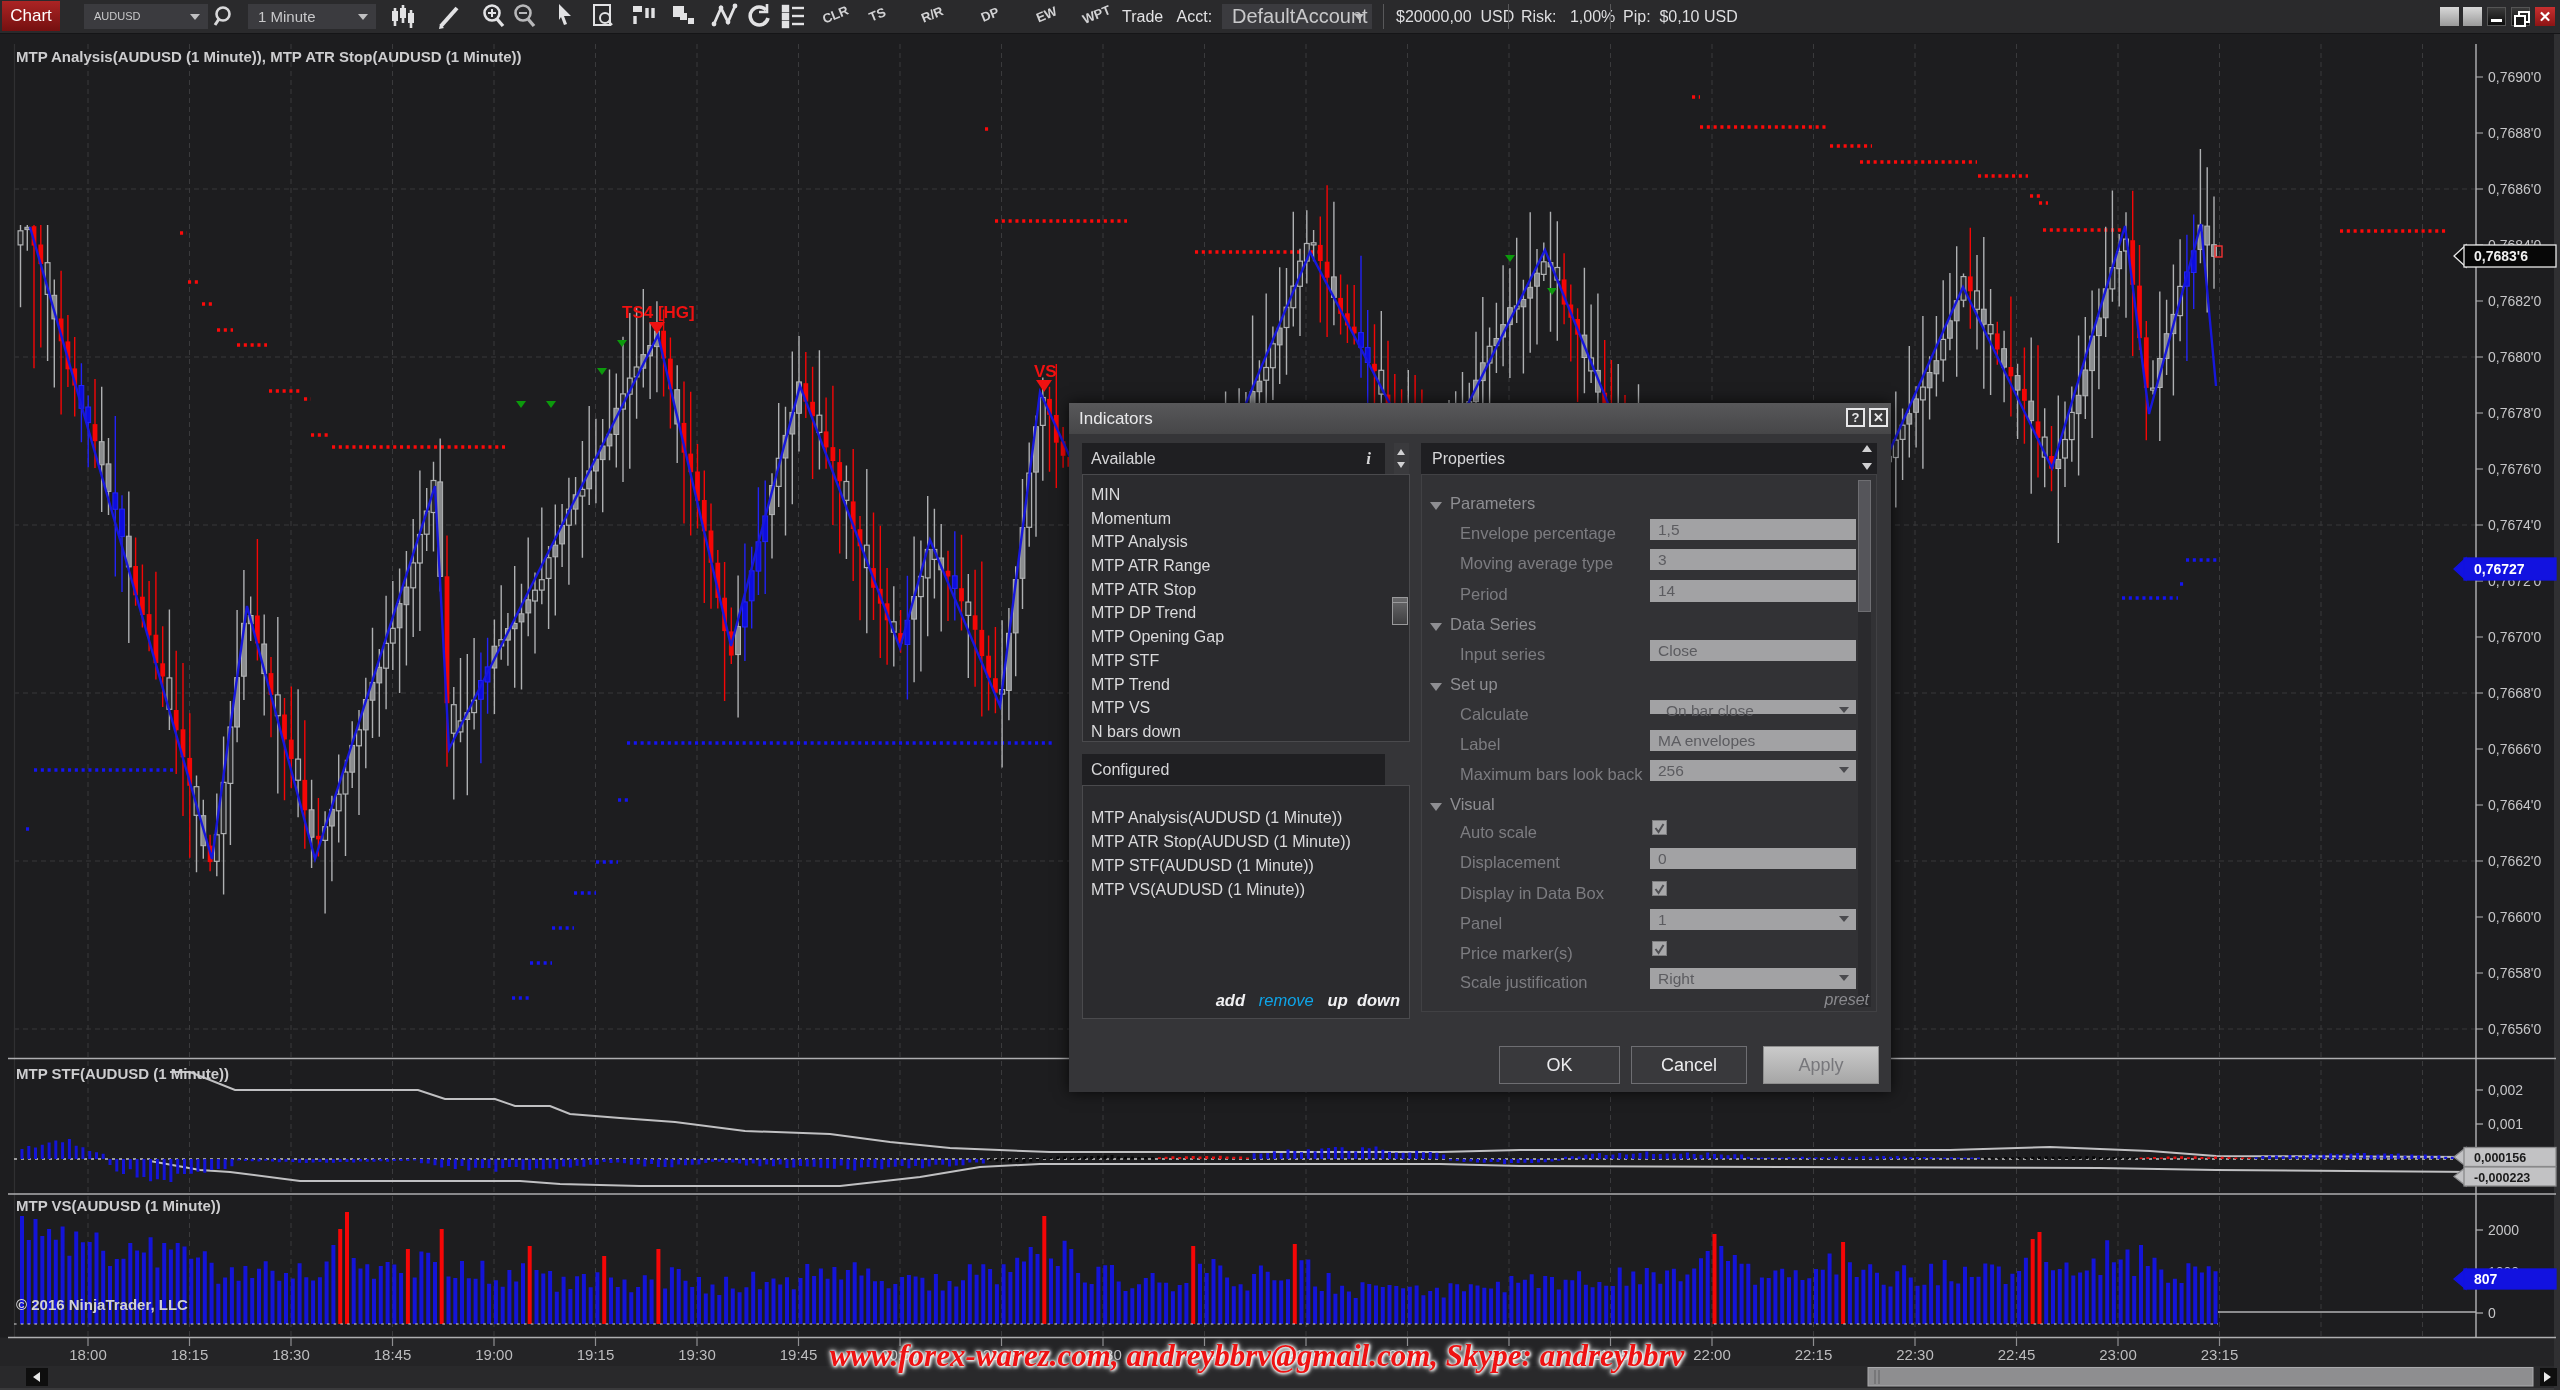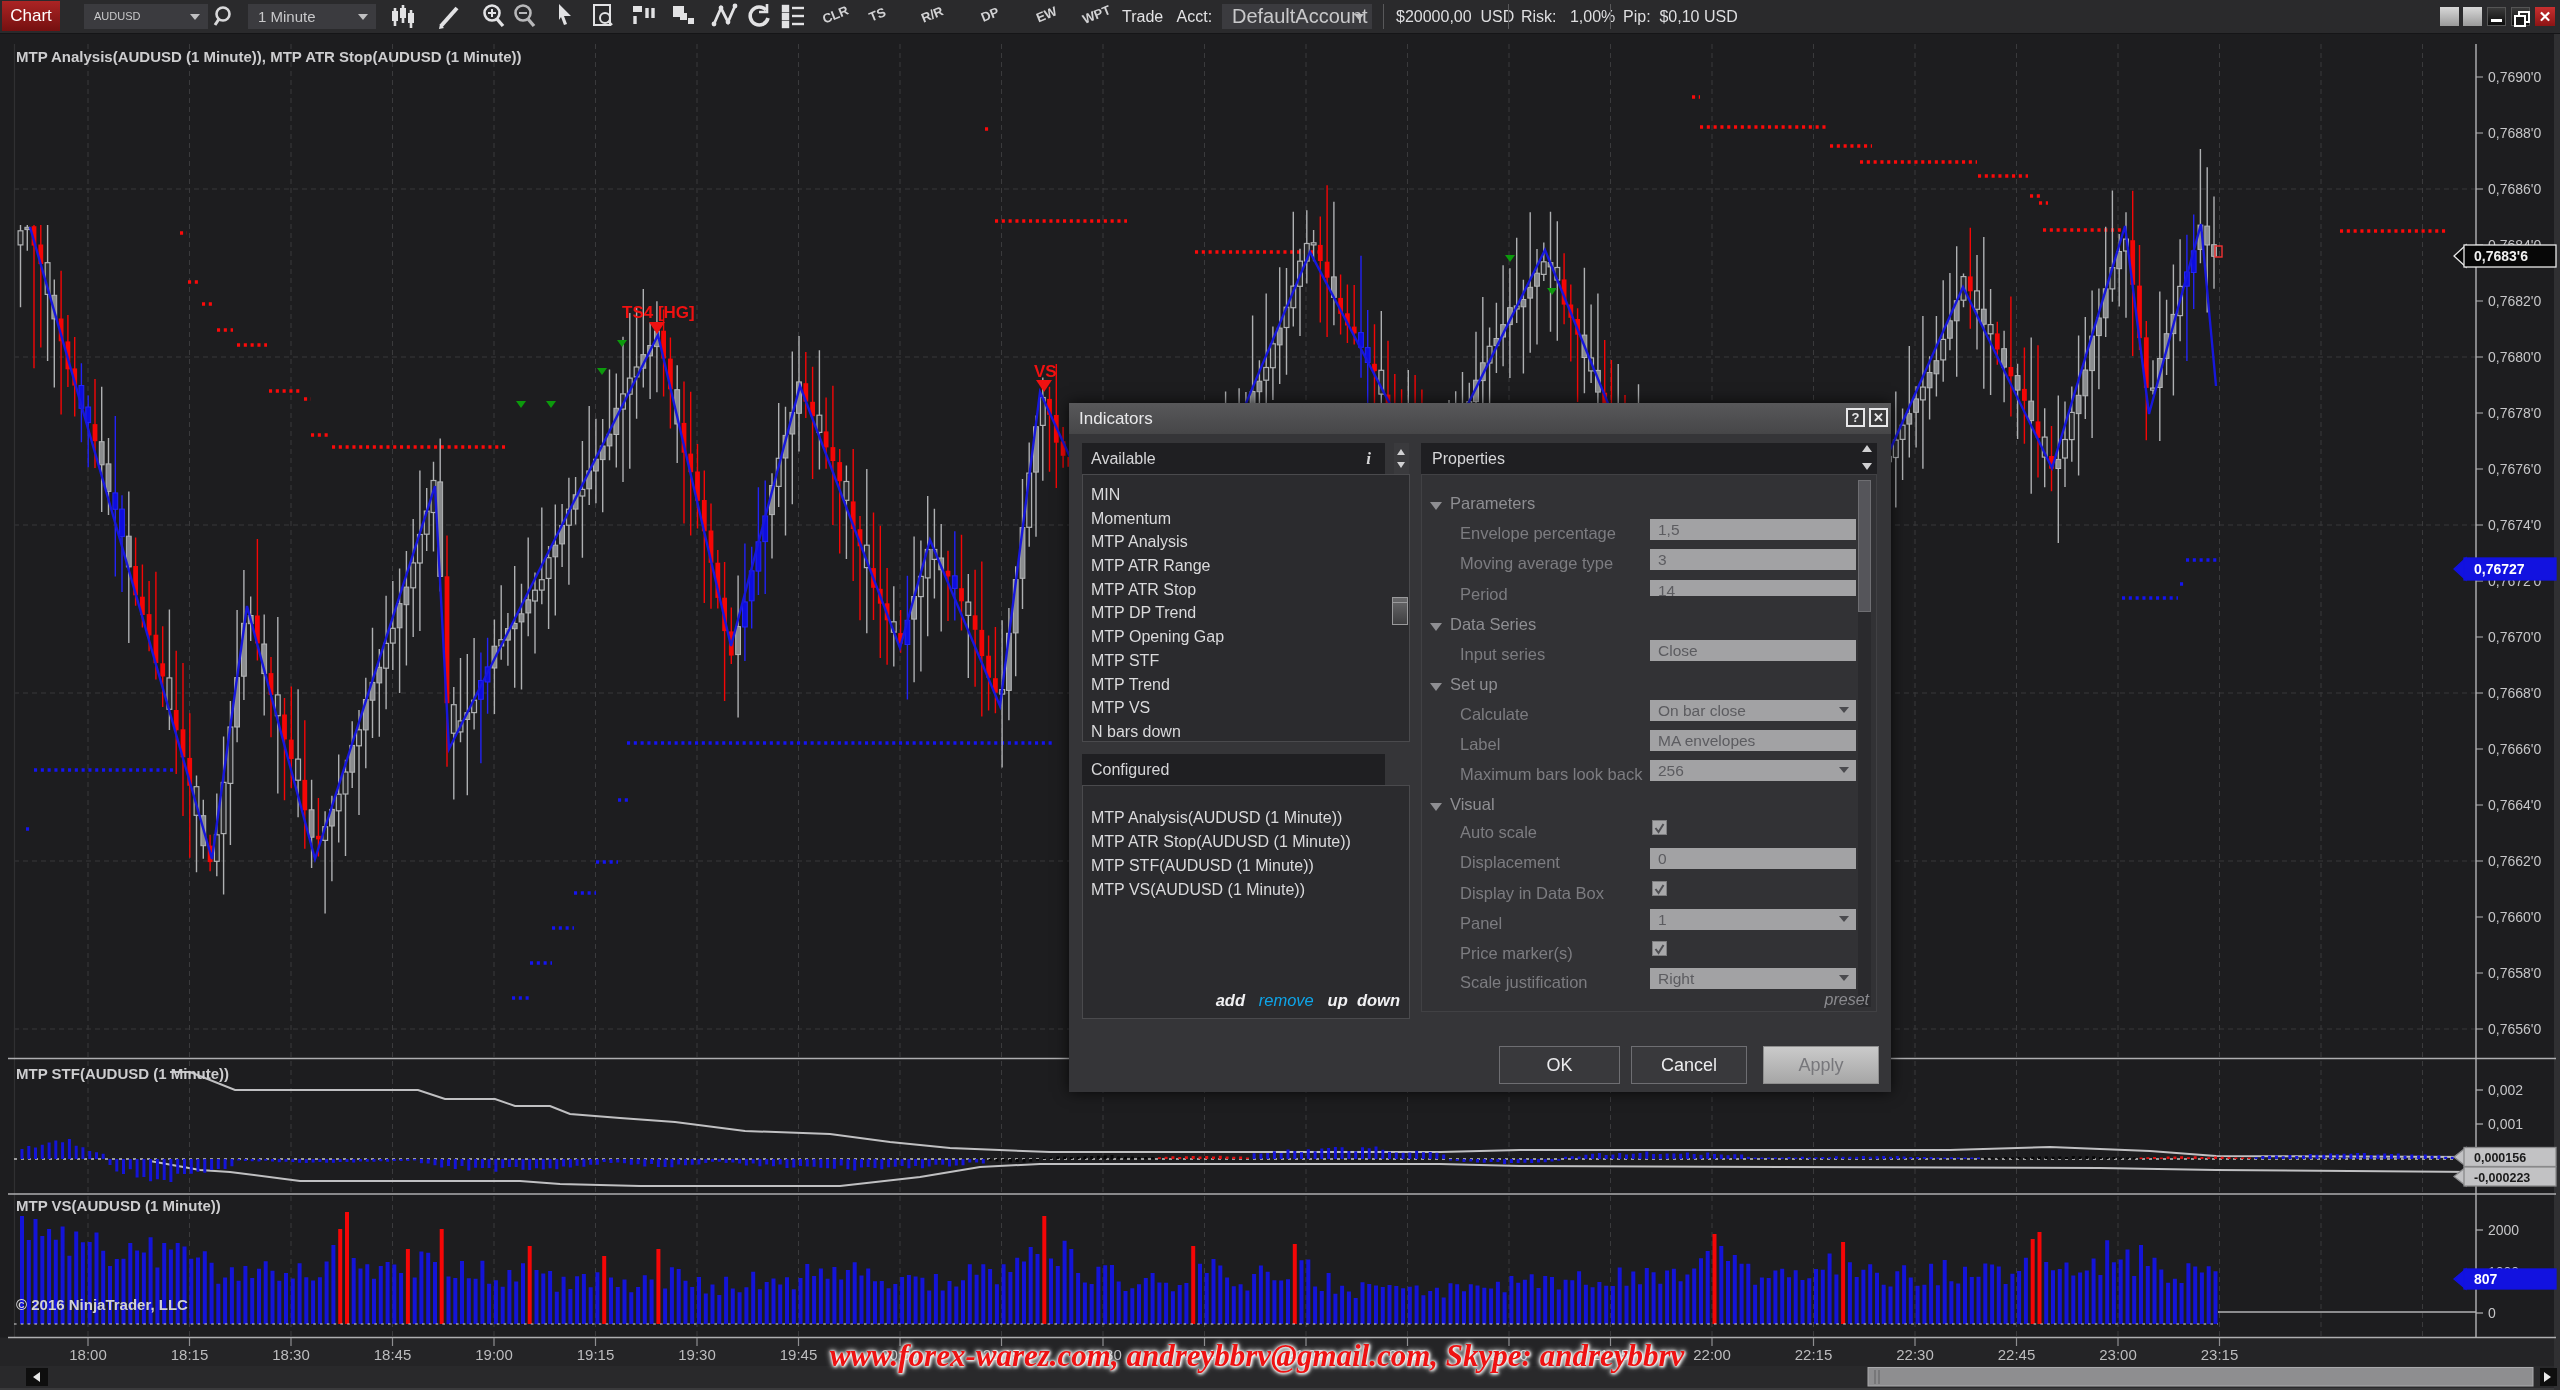--- a/index.html
+++ b/index.html
@@ -588,29 +588,29 @@
     <div style="position:absolute;left:352px;top:71px;width:456px;height:538px;background:#323235;border:1px solid #414144;box-sizing:border-box"></div>
     <div style="position:absolute;left:789px;top:77px;width:13px;height:527px;background:#2a2a2d"></div>
     <div style="position:absolute;left:789px;top:77px;width:13px;height:132px;background:#55555a;border:1px solid #6e6e72;box-sizing:border-box"></div>
     <div style="position:absolute;left:361px;top:99px;width:0;height:0;border-left:6px solid transparent;border-right:6px solid transparent;border-top:8px solid #8e8e92"></div>
     <div style="position:absolute;left:381px;top:91px;color:#8e8e92;font-size:16.5px">Parameters</div>
     <div style="position:absolute;left:391px;top:121px;color:#7c7c80;font-size:16.5px">Envelope percentage</div>
     <div style="position:absolute;left:581px;top:116px;width:206px;height:21px;background:#a2a2a4;color:#5c5c60;font-size:15.5px;line-height:21px;padding-left:8px;box-sizing:border-box">1,5</div>
     <div style="position:absolute;left:391px;top:151px;color:#7c7c80;font-size:16.5px">Moving average type</div>
     <div style="position:absolute;left:581px;top:146px;width:206px;height:21px;background:#a2a2a4;color:#5c5c60;font-size:15.5px;line-height:21px;padding-left:8px;box-sizing:border-box">3</div>
     <div style="position:absolute;left:391px;top:182px;color:#7c7c80;font-size:16.5px">Period</div>
-    <div style="position:absolute;left:581px;top:177px;width:206px;height:16px;background:#a2a2a4;color:#5c5c60;font-size:15.5px;line-height:21px;padding-left:8px;box-sizing:border-box">14</div>
+    <div style="position:absolute;left:581px;top:177px;width:206px;height:22px;background:#a2a2a4;color:#5c5c60;font-size:15.5px;line-height:21px;padding-left:8px;box-sizing:border-box">14</div>
     <div style="position:absolute;left:361px;top:220px;width:0;height:0;border-left:6px solid transparent;border-right:6px solid transparent;border-top:8px solid #8e8e92"></div>
     <div style="position:absolute;left:381px;top:212px;color:#8e8e92;font-size:16.5px">Data Series</div>
     <div style="position:absolute;left:391px;top:242px;color:#7c7c80;font-size:16.5px">Input series</div>
     <div style="position:absolute;left:581px;top:237px;width:206px;height:21px;background:#a2a2a4;color:#5c5c60;font-size:15.5px;line-height:21px;padding-left:8px;box-sizing:border-box">Close</div>
     <div style="position:absolute;left:361px;top:280px;width:0;height:0;border-left:6px solid transparent;border-right:6px solid transparent;border-top:8px solid #8e8e92"></div>
     <div style="position:absolute;left:381px;top:272px;color:#8e8e92;font-size:16.5px">Set up</div>
     <div style="position:absolute;left:391px;top:302px;color:#7c7c80;font-size:16.5px">Calculate</div>
-    <div style="position:absolute;left:581px;top:297px;width:206px;height:21px;background:#a2a2a4;color:#5c5c60;font-size:15.5px;line-height:21px;padding-left:8px;box-sizing:border-box">On bar close<span style="position:absolute;right:7px;top:7px;width:0;height:0;border-left:5px solid transparent;border-right:5px solid transparent;border-top:6px solid #4a4a4e"></span></div>
+    <div style="position:absolute;left:581px;top:297px;width:206px;height:14px;background:#a2a2a4;color:#5c5c60;font-size:15.5px;line-height:21px;padding-left:16px;box-sizing:border-box">On bar close<span style="position:absolute;right:7px;top:7px;width:0;height:0;border-left:5px solid transparent;border-right:5px solid transparent;border-top:6px solid #4a4a4e"></span></div>
     <div style="position:absolute;left:391px;top:332px;color:#7c7c80;font-size:16.5px">Label</div>
     <div style="position:absolute;left:581px;top:327px;width:206px;height:21px;background:#a2a2a4;color:#5c5c60;font-size:15.5px;line-height:21px;padding-left:8px;box-sizing:border-box">MA envelopes</div>
     <div style="position:absolute;left:391px;top:362px;color:#7c7c80;font-size:16.5px">Maximum bars look back</div>
     <div style="position:absolute;left:581px;top:357px;width:206px;height:21px;background:#a2a2a4;color:#5c5c60;font-size:15.5px;line-height:21px;padding-left:8px;box-sizing:border-box">256<span style="position:absolute;right:7px;top:7px;width:0;height:0;border-left:5px solid transparent;border-right:5px solid transparent;border-top:6px solid #4a4a4e"></span></div>
     <div style="position:absolute;left:361px;top:400px;width:0;height:0;border-left:6px solid transparent;border-right:6px solid transparent;border-top:8px solid #8e8e92"></div>
     <div style="position:absolute;left:381px;top:392px;color:#8e8e92;font-size:16.5px">Visual</div>
     <div style="position:absolute;left:391px;top:420px;color:#7c7c80;font-size:16.5px">Auto scale</div>
     <div style="position:absolute;left:583px;top:417px;width:15px;height:15px;background:#a8a8aa;border:1px solid #7e7e80;box-sizing:border-box"><svg width="13" height="13">
         <path d="M2.5 6l3 4 5-8" stroke="#4e4e52" stroke-width="2" fill="none"></path>
       </svg></div>

